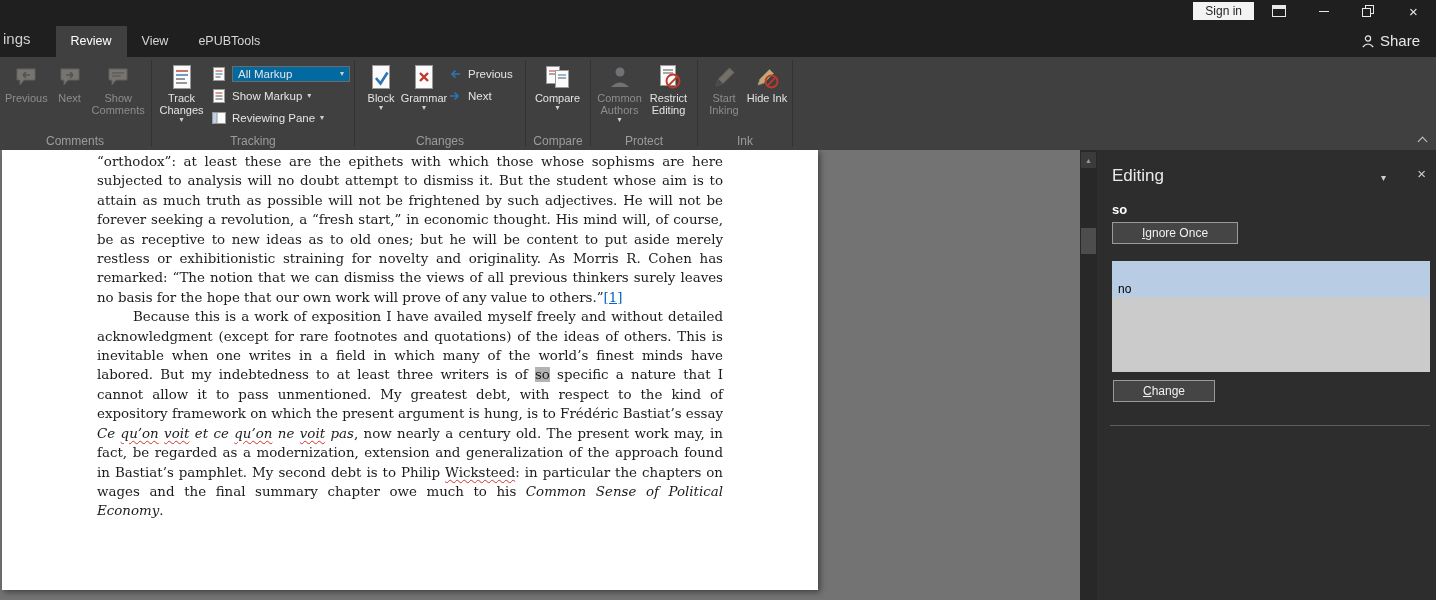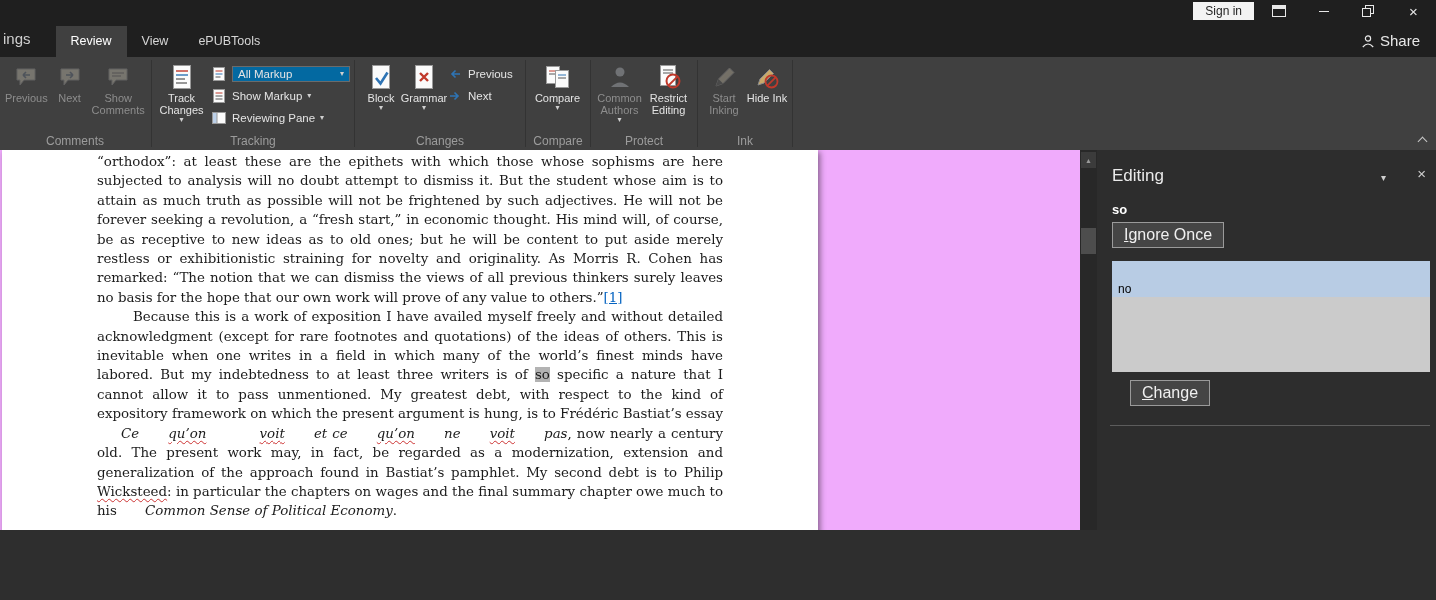--- a/index.html
+++ b/index.html
@@ -42,50 +42,50 @@
   .trackcol { display:flex; flex-direction:column; gap:3px; padding:5px 0 0 4px; }
   .smallrow { display:flex; align-items:center; gap:5px; height:19px; font-size:11.5px; color:#e4e4e4; }
   .sicon { width:16px; height:16px; display:flex; align-items:center; justify-content:center; }
   .combo { display:flex; align-items:center; justify-content:space-between; width:118px; height:16px;
            background:#0369a1; border:1px solid #6b6b6b; padding:0 5px; font-size:11.5px; }
   .collapse-chev { position:absolute; right:10px; bottom:5px; width:7px; height:7px;
                    border-top:1.5px solid #c8c8c8; border-left:1.5px solid #c8c8c8;
                    transform:rotate(45deg); }
 
   
-  .workspace { position:relative; height:380px; background:#f0abfc; overflow:hidden; }
+  .workspace { position:relative; height:450px; background:#737373; overflow:hidden; }
   .page { position:absolute; left:2px; top:0; width:816px; height:440px; background:#ffffff;
           box-shadow:2px 2px 6px rgba(0,0,0,.45); }
   .doctext { padding:2px 95px 0 95px; font-family:"DejaVu Serif", serif; font-size:13.4px;
              line-height:19.4px; color:#1b1b1b; }
   .docpara { text-align:justify; }
   .docpara.indent { text-indent:36px; }
-  .italic { font-style:italic;margin-left:24px; }
+  .italic { font-style:italic; }
   .link { color:#0563c1; text-decoration:underline; }
   .highlight { background:#b3b3b3; }
   .squiggly { text-decoration-line:underline; text-decoration-style:wavy;
               text-decoration-color:#cc3333; text-decoration-thickness:1px; text-underline-offset:2px; }
   .italic.squiggly { }
 
   
   .vscroll { position:absolute; left:1080px; top:0; bottom:0; width:17px; background:#282828; }
   .scroll-arrow { position:absolute; left:1px; top:2px; width:15px; height:16px; background:#3b3b3b;
                   display:flex; align-items:center; justify-content:center; color:#9a9a9a; font-size:7px; }
   .scroll-thumb { position:absolute; left:1px; top:78px; width:15px; height:26px; background:#4d4d4d; }
 
   
   .pane { position:absolute; left:1097px; right:0; top:0; bottom:0; background:#2d2d2d; color:#e8e8e8; }
   .pane-title { position:absolute; left:15px; top:16px; font-size:17px; font-weight:400; color:#eaeaea; }
   .pane-chevron { position:absolute; right:50px; top:22px; color:#cfcfcf; font-size:10px; }
   .pane-close { position:absolute; right:10px; top:15px; color:#cfcfcf; font-size:15px; }
   .pane-word { position:absolute; left:15px; top:52px; font-size:13px; font-weight:bold; color:#ffffff; }
   .pane-btn { position:absolute; background:#454545; border:1px solid #9a9a9a; color:#f0f0f0;
-              font-size:16px; padding:3px 11px; cursor:default; }
+              font-size:12px; padding:3px 29px; cursor:default; }
   .btn-ignore { left:15px; top:72px; }
-  .btn-change { left:33px; top:230px; }
+  .btn-change { left:16px; top:230px; }
   .accel { text-decoration:underline; }
   .sugg-list { position:absolute; left:15px; right:6px; top:111px; height:111px; background:#cbcbcb;
                font-size:12px; color:#111; overflow:hidden; }
   .suggestion { height:20px; line-height:20px; padding:18px 6px; }
   .suggestion.selected { background:#b8cce4; color:#000; }
   .pane-sep { position:absolute; left:13px; right:6px; top:275px; height:1px; background:#5c5c5c; }
 
   svg { display:block; }
 </style>
 </head>

